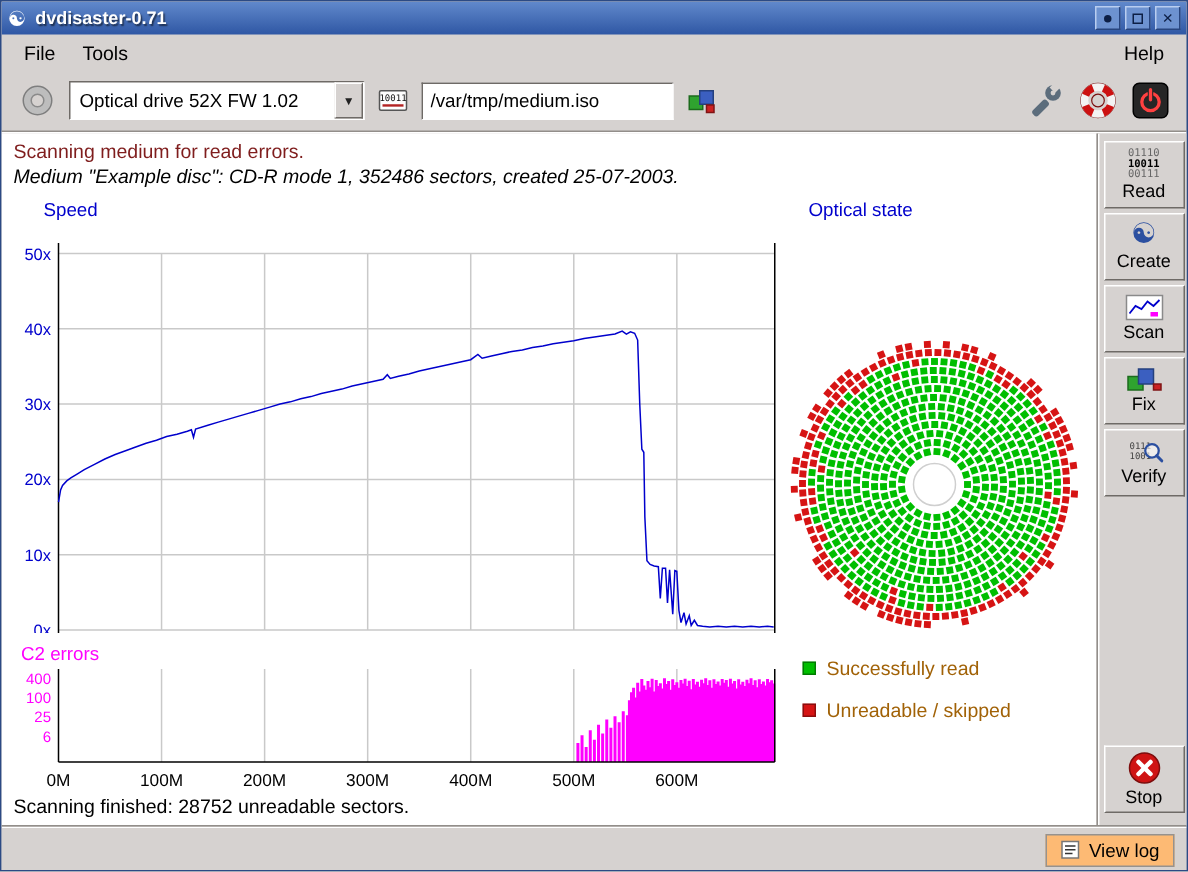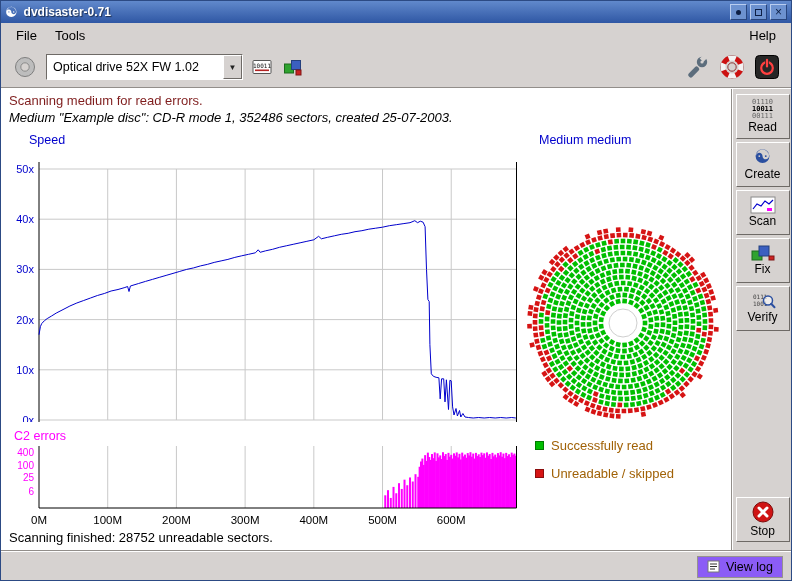--- a/index.html
+++ b/index.html
@@ -67,21 +67,21 @@
   .bin-icon span { display: block; font-family: "DejaVu Sans Mono", monospace; font-size: 7px; line-height: 7px; color: #666; text-align: center; }
   .bin-icon span.b { color: #000; font-weight: bold; }
   .yinyang { font-size: 19px; line-height: 20px; color: #2b4fa0; }
   .stop-btn { margin-top: auto; margin-bottom: 8px; }
 
   
   .footer { position: absolute; top: 549px; left: 0; width: 100%; height: 32px; background: #d6d2d0;
     border-top: 1px solid #928e8a; box-shadow: inset 0 1px 0 #fff;
     display: flex; align-items: center; justify-content: flex-end; padding: 0 8px; }
   .viewlog { height: 22px; display: flex; align-items: center; gap: 6px; padding: 0 9px;
-    background: #8b5cf6; border: 1px solid #96928e; font-family: inherit; font-size: 12.5px; color: #000; }
+    background: #fdba74; border: 1px solid #96928e; font-family: inherit; font-size: 12.5px; color: #000; }
 </style>
 </head>
 <body>
 
 <div class="window">
 
   <div class="titlebar">
     <span class="app-icon">☯</span>
     <span class="title-text">dvdisaster-0.71</span>
     <span class="win-btns">
@@ -116,20 +116,21 @@
           <span>▼</span>
         </button>
     </div>
     <button class="tb-flat">
       <svg width="22" height="20" viewBox="0 0 22 20">
         <rect x="2" y="3.5" width="18" height="13" rx="1" fill="#fdfdfd" stroke="#555"></rect>
         <text x="11" y="10.5" font-size="6" text-anchor="middle" fill="#111" font-family="DejaVu Sans Mono, monospace">10011</text>
         <rect x="4" y="12.5" width="14" height="1.6" fill="#b22222"></rect>
       </svg>
     </button>
+    <input class="entry" value="/var/tmp/medium.iso" style="">
     <button class="tb-flat">
       <svg width="22" height="20" viewBox="0 0 22 20">
         <rect x="2.5" y="7" width="9" height="9" fill="#2fa32f" stroke="#1c6b1c"></rect>
         <rect x="9.5" y="3.5" width="9" height="9" fill="#3b5fc0" stroke="#24407e"></rect>
         <rect x="14" y="13" width="5" height="5" fill="#cc2222" stroke="#801414"></rect>
       </svg>
     </button>
     <button class="tb-flat tb-right">
       <svg width="26" height="26" viewBox="0 0 26 26">
         <rect x="3" y="16" width="13" height="5" rx="2" fill="#5c6d7c" transform="rotate(-45 9 18)"></rect>
@@ -156,21 +157,21 @@
     </button>
   </div>
 
   <div class="hsep"></div>
 
   <div class="main">
     <div class="status1">Scanning medium for read errors.</div>
     <div class="status2">Medium "Example disc": CD-R mode 1, 352486 sectors, created 25-07-2003.</div>
 
     <div class="chart-title speed-title" style="color: rgb(0, 0, 204);">Speed</div>
-    <div class="chart-title medium-title" style="color: rgb(0, 0, 204);">Medium medium</div>
+    <div class="chart-title medium-title" style="color: rgb(0, 0, 204);">Optical state</div>
 
     <svg id="speed-svg" width="520" height="268">
         <line x1="38" y1="266" x2="515.5" y2="266" stroke="#c9c9c9"></line>
         <text x="33" y="270" fill="#0000cc" text-anchor="end" font-size="11" font-family="Liberation Sans, sans-serif">0x</text>
         <line x1="38" y1="215.8" x2="515.5" y2="215.8" stroke="#c9c9c9"></line>
         <text x="33" y="219.8" fill="#0000cc" text-anchor="end" font-size="11" font-family="Liberation Sans, sans-serif">10x</text>
         <line x1="38" y1="165.6" x2="515.5" y2="165.6" stroke="#c9c9c9"></line>
         <text x="33" y="169.6" fill="#0000cc" text-anchor="end" font-size="11" font-family="Liberation Sans, sans-serif">20x</text>
         <line x1="38" y1="115.39999999999998" x2="515.5" y2="115.39999999999998" stroke="#c9c9c9"></line>
         <text x="33" y="119.39999999999998" fill="#0000cc" text-anchor="end" font-size="11" font-family="Liberation Sans, sans-serif">30x</text>

